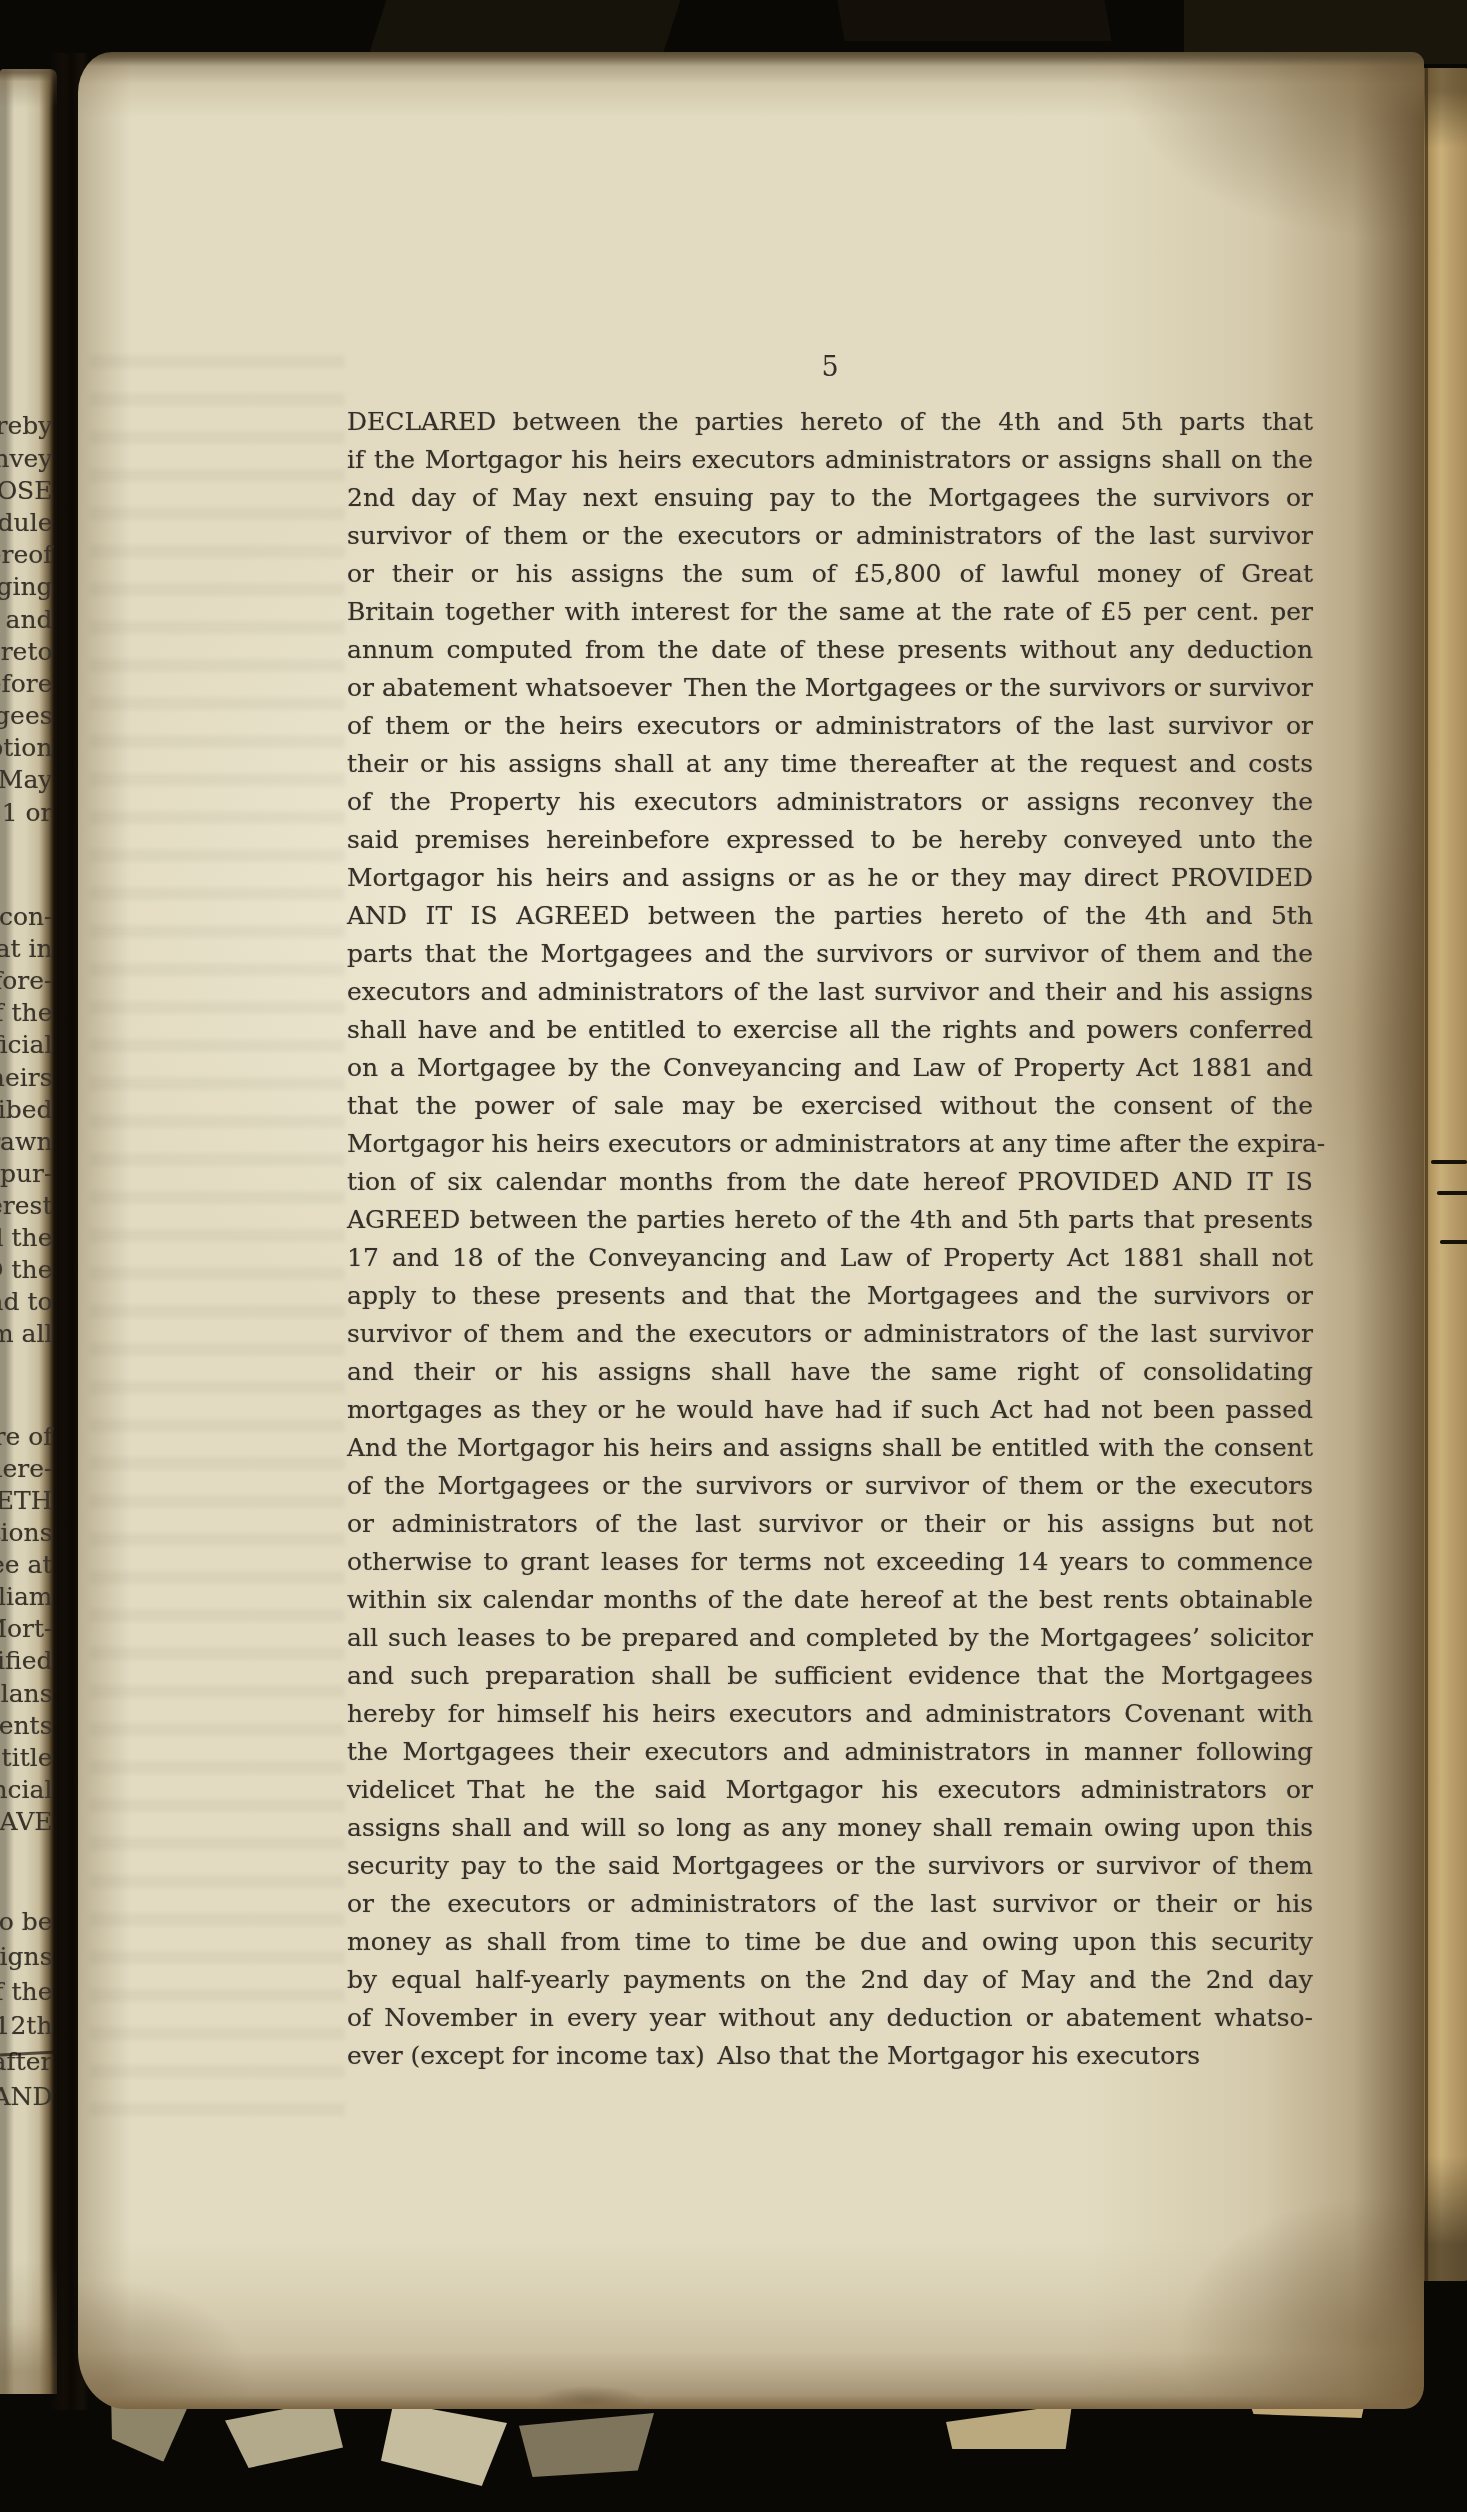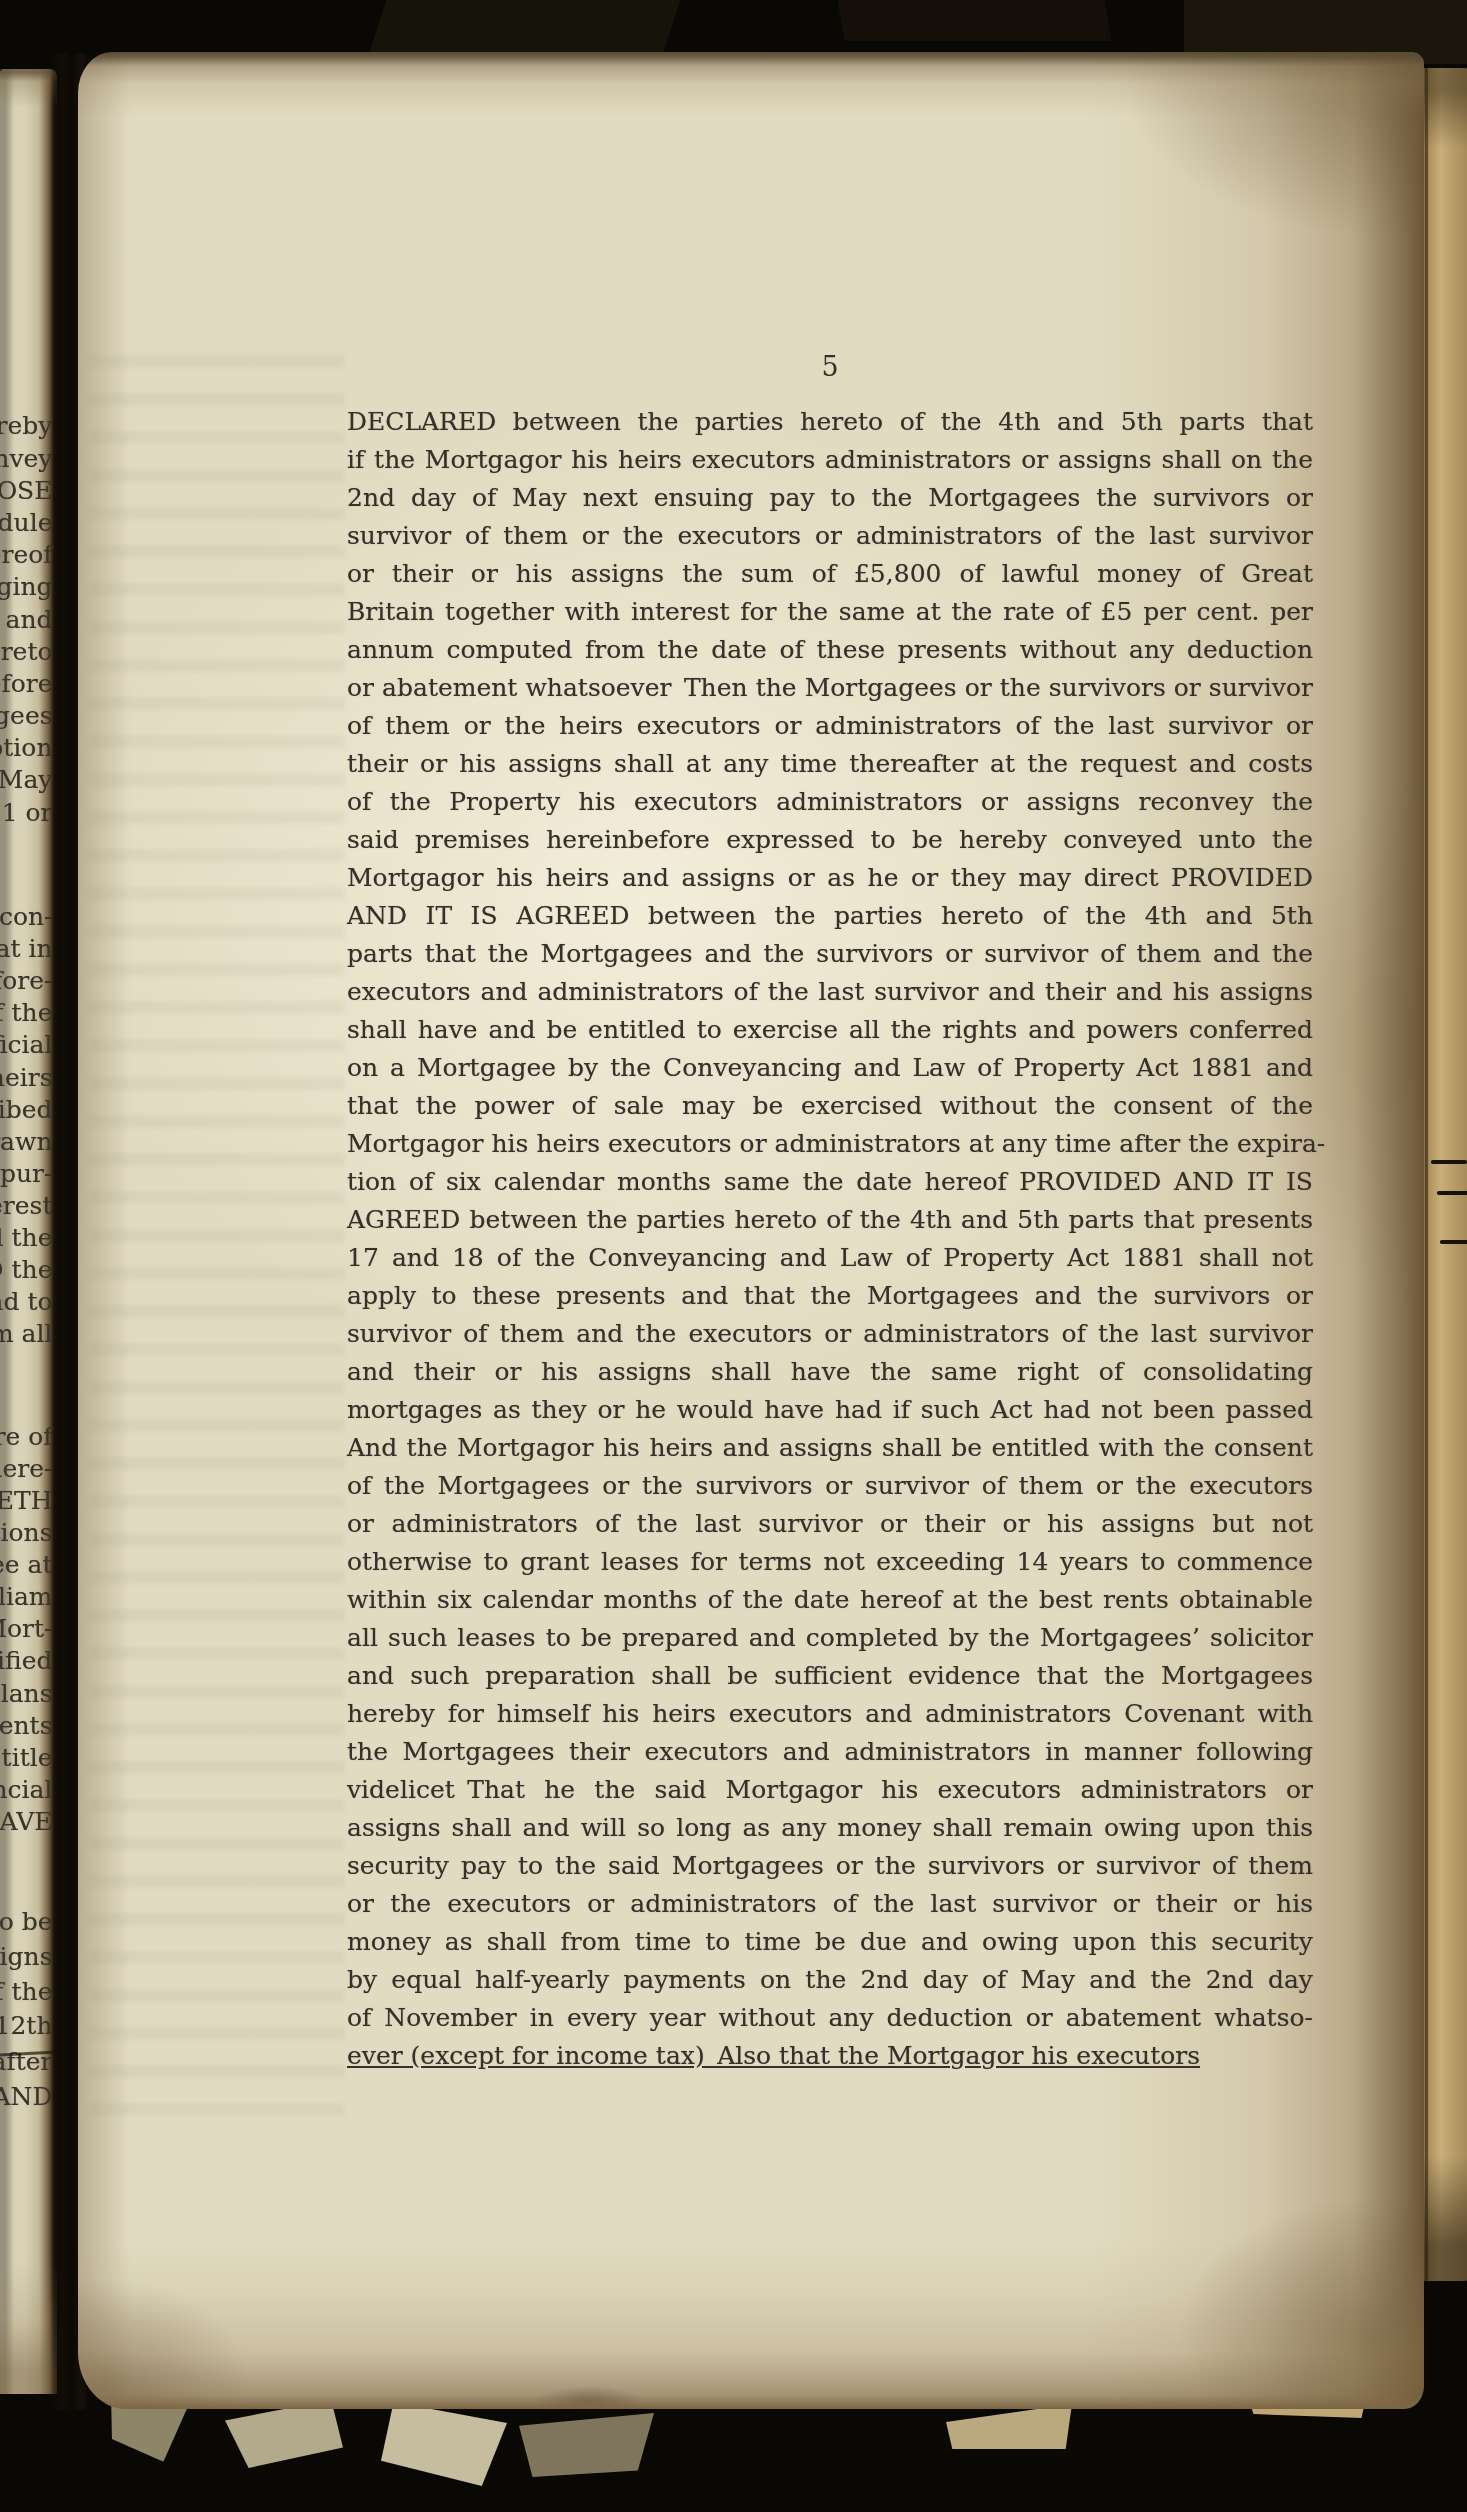--- a/index.html
+++ b/index.html
@@ -94,21 +94,21 @@
   .text-block{
     position:absolute;left:269px;top:351px;width:966px;
     font-size:25px;
     text-shadow:0 0 0.9px rgba(54,48,42,.5);
   }
   .line{
     height:38px;line-height:38px;
     text-align:justify;text-align-last:justify;
     white-space:nowrap;
   }
-  .line.last{text-align-last:left;text-decoration:underline;}
+  .line.last{text-align-last:left;}
 
   
   .torn{position:absolute;}
   .torn.f1{left:105px;top:2382px;width:82px;height:77px;background:#8e8468;clip-path:polygon(0 0,100% 18%,78% 100%,12% 80%);transform:rotate(8deg);}
   .torn.f2{left:225px;top:2400px;width:118px;height:68px;background:#b3a98b;clip-path:polygon(0 30%,90% 0,100% 70%,20% 100%);}
   .torn.f3{left:381px;top:2402px;width:126px;height:84px;background:#c6bc9e;clip-path:polygon(10% 0,100% 25%,80% 100%,0 70%);}
   .torn.f4{left:519px;top:2413px;width:135px;height:64px;background:#7e755c;clip-path:polygon(0 20%,100% 0,88% 90%,10% 100%);}
   .torn.f5{left:946px;top:2404px;width:126px;height:45px;background:#baa87f;clip-path:polygon(0 40%,100% 0,95% 100%,5% 100%);}
   .torn.f6{left:1240px;top:2340px;width:135px;height:78px;background:#bfa677;clip-path:polygon(0 45%,55% 0,100% 20%,90% 100%,10% 95%);}
   .torn.f7{left:1221px;top:2361px;width:109px;height:37px;background:#a59c85;clip-path:polygon(0 30%,100% 0,92% 100%,6% 90%);}
@@ -208,21 +208,21 @@
         <div class="line">of the Property his executors administrators or assigns reconvey the</div>
         <div class="line">said premises hereinbefore expressed to be hereby conveyed unto the</div>
         <div class="line">Mortgagor his heirs and assigns or as he or they may direct PROVIDED</div>
         <div class="line">AND IT IS AGREED between the parties hereto of the 4th and 5th</div>
         <div class="line">parts that the Mortgagees and the survivors or survivor of them and the</div>
         <div class="line">executors and administrators of the last survivor and their and his assigns</div>
         <div class="line">shall have and be entitled to exercise all the rights and powers conferred</div>
         <div class="line">on a Mortgagee by the Conveyancing and Law of Property Act 1881 and</div>
         <div class="line">that the power of sale may be exercised without the consent of the</div>
         <div class="line">Mortgagor his heirs executors or administrators at any time after the expira-</div>
-        <div class="line">tion of six calendar months same the date hereof PROVIDED AND IT IS</div>
+        <div class="line">tion of six calendar months from the date hereof PROVIDED AND IT IS</div>
         <div class="line">AGREED between the parties hereto of the 4th and 5th parts that presents</div>
         <div class="line">17 and 18 of the Conveyancing and Law of Property Act 1881 shall not</div>
         <div class="line">apply to these presents and that the Mortgagees and the survivors or</div>
         <div class="line">survivor of them and the executors or administrators of the last survivor</div>
         <div class="line">and their or his assigns shall have the same right of consolidating</div>
         <div class="line">mortgages as they or he would have had if such Act had not been passed</div>
         <div class="line">And the Mortgagor his heirs and assigns shall be entitled with the consent</div>
         <div class="line">of the Mortgagees or the survivors or survivor of them or the executors</div>
         <div class="line">or administrators of the last survivor or their or his assigns but not</div>
         <div class="line">otherwise to grant leases for terms not exceeding 14 years to commence</div>

